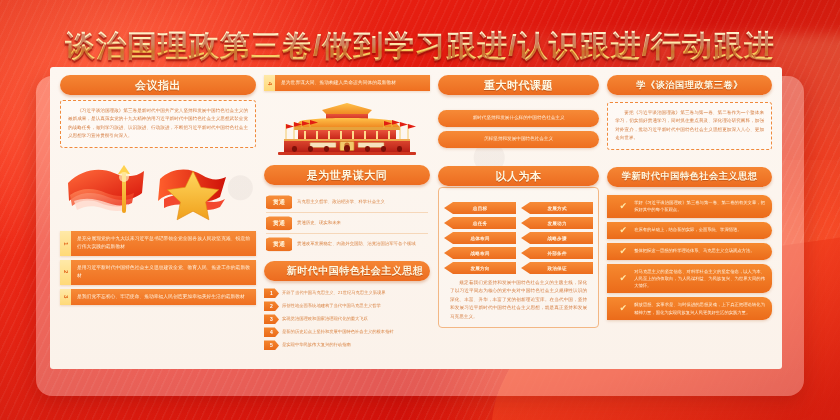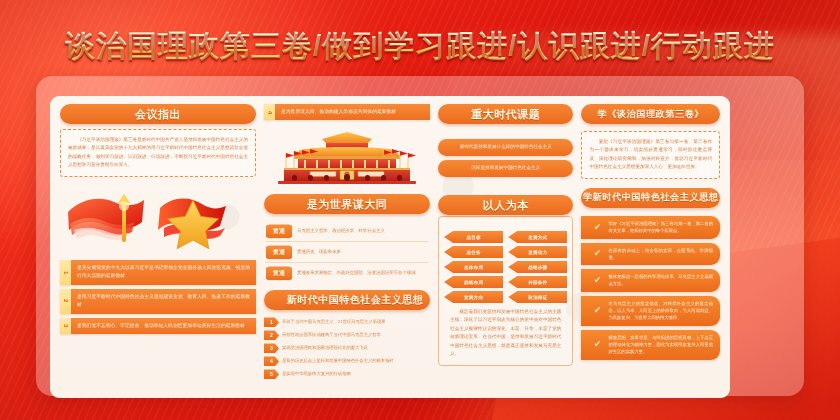--- a/index.html
+++ b/index.html
@@ -66,23 +66,23 @@
   }
 
   
   #board-outer{
     position:absolute; left:36px; top:76px; width:768px; height:320px; z-index:2;
     background:rgba(255,255,255,.30);
     border-radius:16px;
     box-shadow:0 6px 20px rgba(130,10,5,.30);
   }
   #board{
-    position:absolute; left:50px; top:96px; width:680px; height:302px; z-index:3;
+    position:absolute; left:50px; top:67px; width:732px; height:302px; z-index:3;
     background:linear-gradient(180deg,#fdf7f1 0%,#fbf2ea 100%);
-    border-radius:9px;
+    border-radius:3px;
     padding:8px 10px 6px 10px;
     display:flex; gap:8px;
     overflow:hidden;
   }
   #board .watermark{
     position:absolute; inset:0; pointer-events:none;
     background:
       radial-gradient(circle at 26% 40%, rgba(200,190,185,.18) 0 12px, rgba(0,0,0,0) 13px),
       radial-gradient(circle at 60% 30%, rgba(200,190,185,.16) 0 15px, rgba(0,0,0,0) 16px),
       radial-gradient(circle at 78% 70%, rgba(200,190,185,.14) 0 14px, rgba(0,0,0,0) 15px);
@@ -506,21 +506,21 @@
   <div class="col col-4">
 
     <div class="pill narrow">
       <span class="t">学《谈治国理政第三卷》</span>
     </div>
 
     <div class="dashbox" style="margin-top:2px;">
       <p>要把《习近平谈治国理政》第三卷与第一卷、第二卷作为一个整体来学习，切实抓好贯通学习，同时抓住重点普及、深化理论研究阐释，加强对外宣介，推动习近平新时代中国特色社会主义思想更加深入人心、更加走向世界。</p>
     </div>
 
-    <div class="pill narrow" style="margin-top:4px;">
+    <div class="pill narrow" style="margin-top:12px;">
       <span class="t">学新时代中国特色社会主义思想</span>
     </div>
 
     <div style="margin-top:3px;">
       <div class="checkrow">
         <div class="ck">✔</div>
         <div class="cx">学好《习近平谈治国理政》第三卷与第一卷、第二卷的有关文章，把握好其中的每个新观点。</div>
       </div>
       <div class="checkrow">
         <div class="ck">✔</div>

